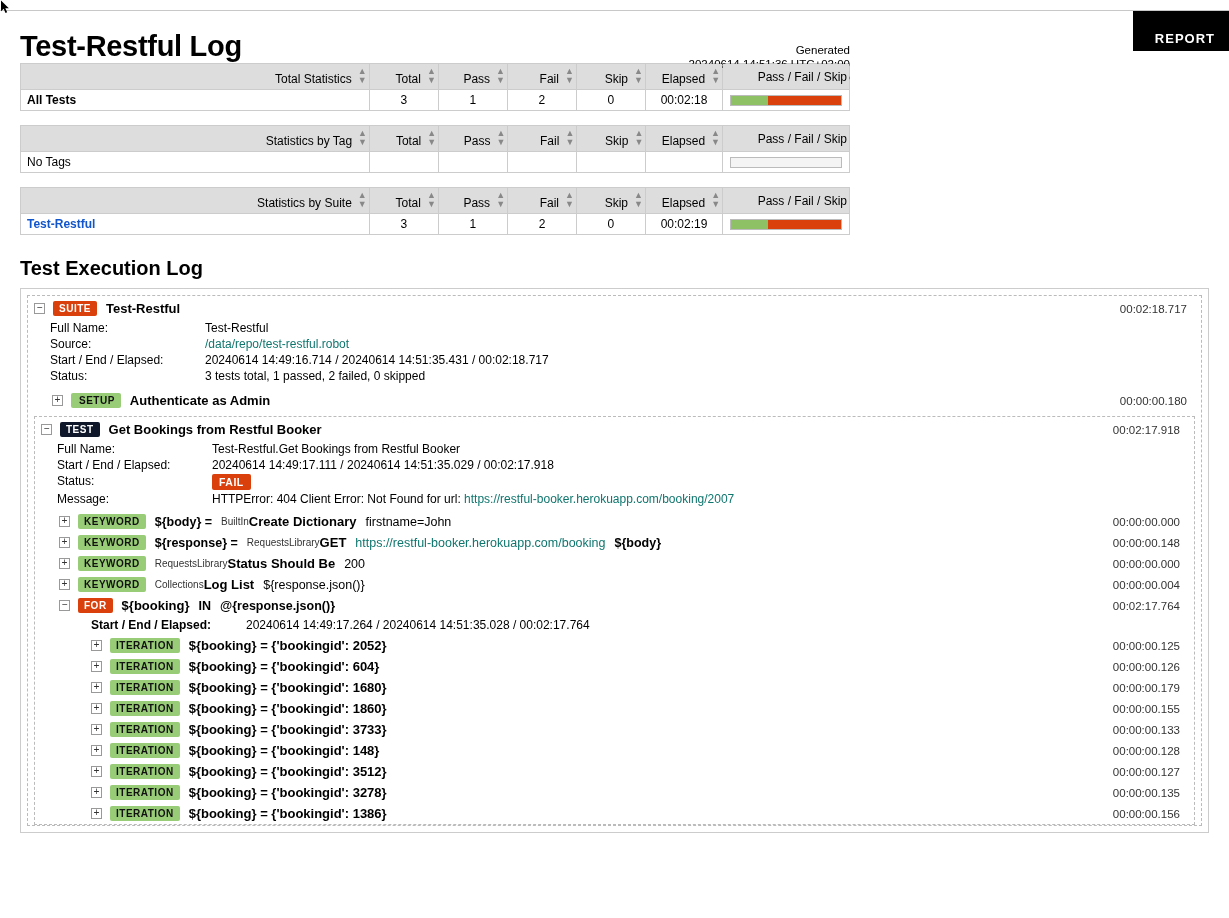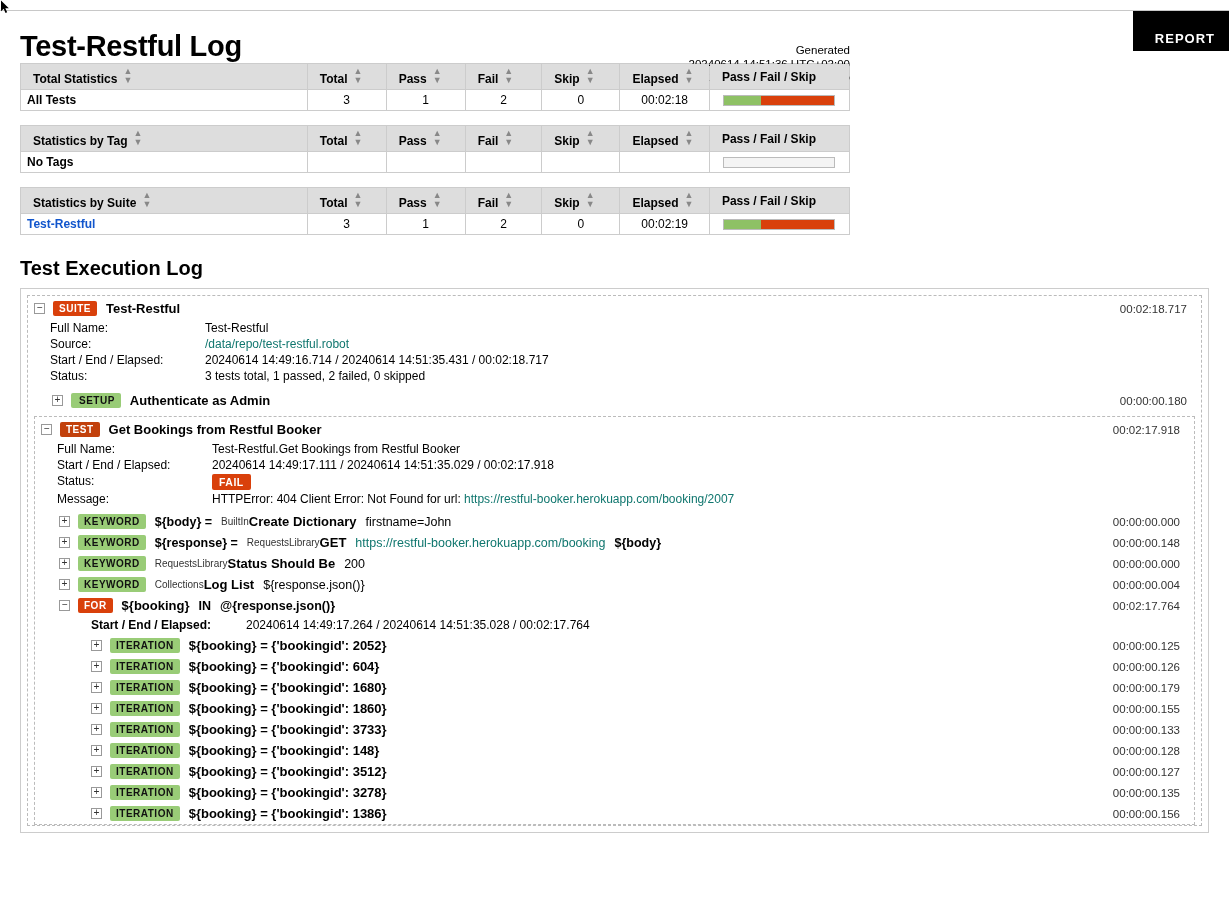--- a/index.html
+++ b/index.html
@@ -69,23 +69,23 @@
   }
   table.stats {
     border-collapse: collapse;
     width: 830px;
     margin-bottom: 14px;
     font-size: 12px;
   }
   table.stats th {
     background: #ddd;
     border: 1px solid #ccc;
-    font-weight: bold;
-    padding: 3px 12px;
-    text-align: left;
+    font-weight: normal;
+    padding: 3px 2px;
+    text-align: right;
     position: relative;
     font-size: 12px;
     height: 15px;
   }
   table.stats th.namecol { width: 358px; }
   table.stats th.numcol { width: 66px; }
   table.stats th.elapsedcol { width: 73px; }
   table.stats th.graphcol { width: 122px; }
   table.stats td {
     border: 1px solid #ccc;
@@ -94,21 +94,21 @@
     font-size: 12px;
     background: #fff;
     height: 14px;
   }
   table.stats td.name {
     text-align: left;
     font-weight: bold;
   }
   table.stats td.name.plain { font-weight: bold; }
   table.stats td.name.link { font-weight: bold; color: #15c; }
-  table.stats td.name.nolink { font-weight: bold; }
+  table.stats td.name.nolink { font-weight: normal; }
   .sorticon {
     display: inline-block;
     margin-left: 6px;
     position: relative;
     top: 0px;
     color: #888;
     font-size: 9px;
     line-height: 9px;
   }
   .sorticon span { display: block; }
@@ -172,21 +172,21 @@
     font-size: 10px;
     font-weight: bold;
     letter-spacing: 0.5px;
     padding: 2px 6px 2px 6px;
     border-radius: 2px;
     margin-right: 9px;
     line-height: 11px;
   }
   .tag-suite { background: #d9400b; }
   .tag-setup { background: #99cc77; color: #111; padding-left: 8px; }
-  .tag-test  { background: #c2410c; }
+  .tag-test  { background: #0f172a; }
   .tag-keyword { background: #99cc77; color: #111; }
   .tag-for { background: #d9400b; }
   .tag-iteration { background: #99cc77; color: #111; }
   .name-bold { font-weight: bold; font-size: 13px; }
   .meta-table {
     margin: 0 0 4px 22px;
     font-size: 12px;
   }
   .meta-row { display: flex; padding: 1px 0; }
   .meta-key { width: 155px; font-weight: normal; }

